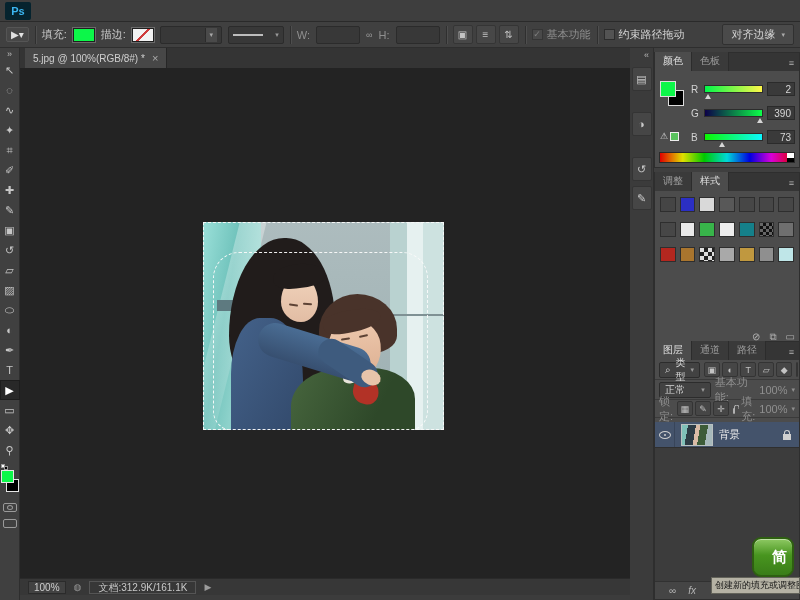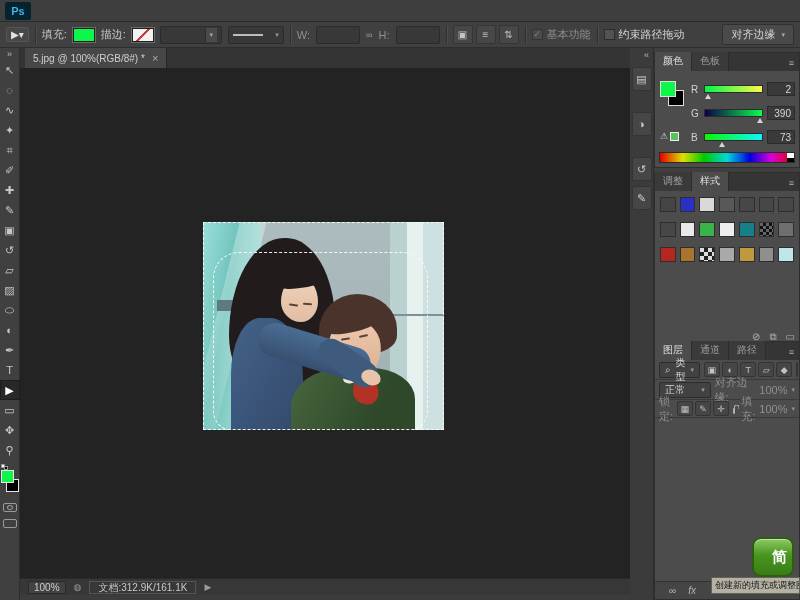--- a/index.html
+++ b/index.html
@@ -431,36 +431,46 @@
           <span class="small-btn">▱</span>
           <span class="small-btn">◆</span>
         </span>
       <span class="small-btn" style="margin-left:auto;width:8px;"></span>
     </div>
     <div class="lrow">
       <span class="combo" style="width:58px;justify-content:space-between;">
         <span>正常</span>
         <span style="font-size:7px;color:#999;">▾</span>
       </span>
-      <span class="dim">对齐边缘:</span>
+      <span class="dim">基本功能:</span>
       <span class="dim">100%</span>
       <span class="dim" style="font-size:7px;">▾</span>
     </div>
     <div class="lrow" style="height:18px;">
       <span class="dim">锁定:</span>
       <span id="lock-icons" style="display:flex;gap:2px;">
           <span class="small-btn">▦</span>
           <span class="small-btn">✎</span>
           <span class="small-btn">✛</span>
         </span>
       <span class="lock s"></span>
       <span class="dim" style="margin-left:auto;">填充:</span>
       <span class="dim">100%</span>
       <span class="dim" style="font-size:7px;">▾</span>
     </div>
+    <div id="layer-list">
+      <div id="layer-row">
+        <span id="eye-cell">
+            <span class="eye"></span>
+          </span>
+        <span id="layer-thumb"></span>
+        <span id="layer-name">背景</span>
+        <span class="lock"></span>
+      </div>
+    </div>
     <div id="layers-footer">
         <span>∞</span>
         <span>fx</span>
       </div>
   </div>
 </div>
 
 <div id="tooltip">创建新的填充或调整图层</div>
 <div id="green-btn">
   <span>简</span>

